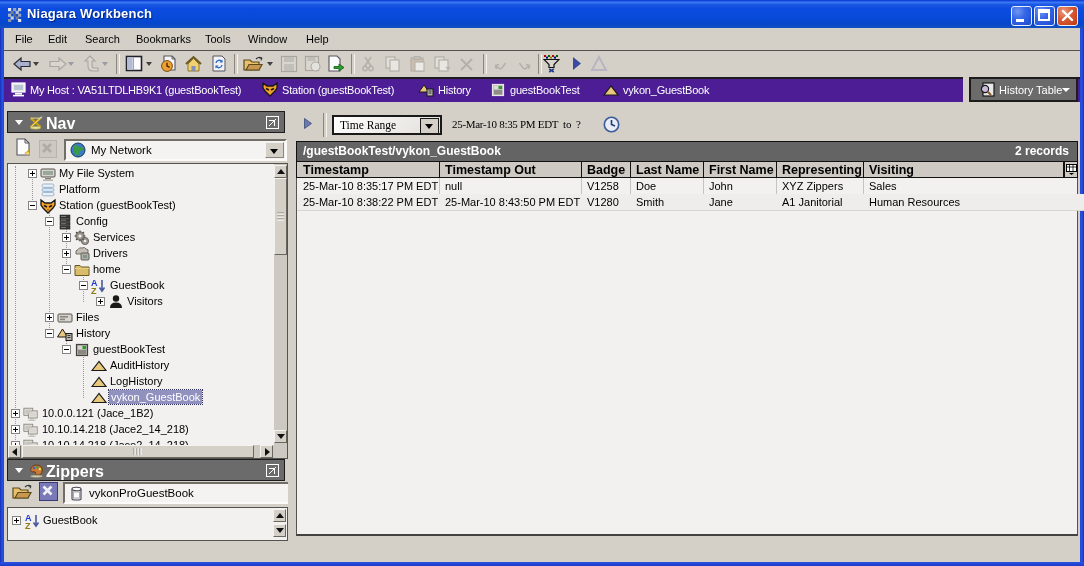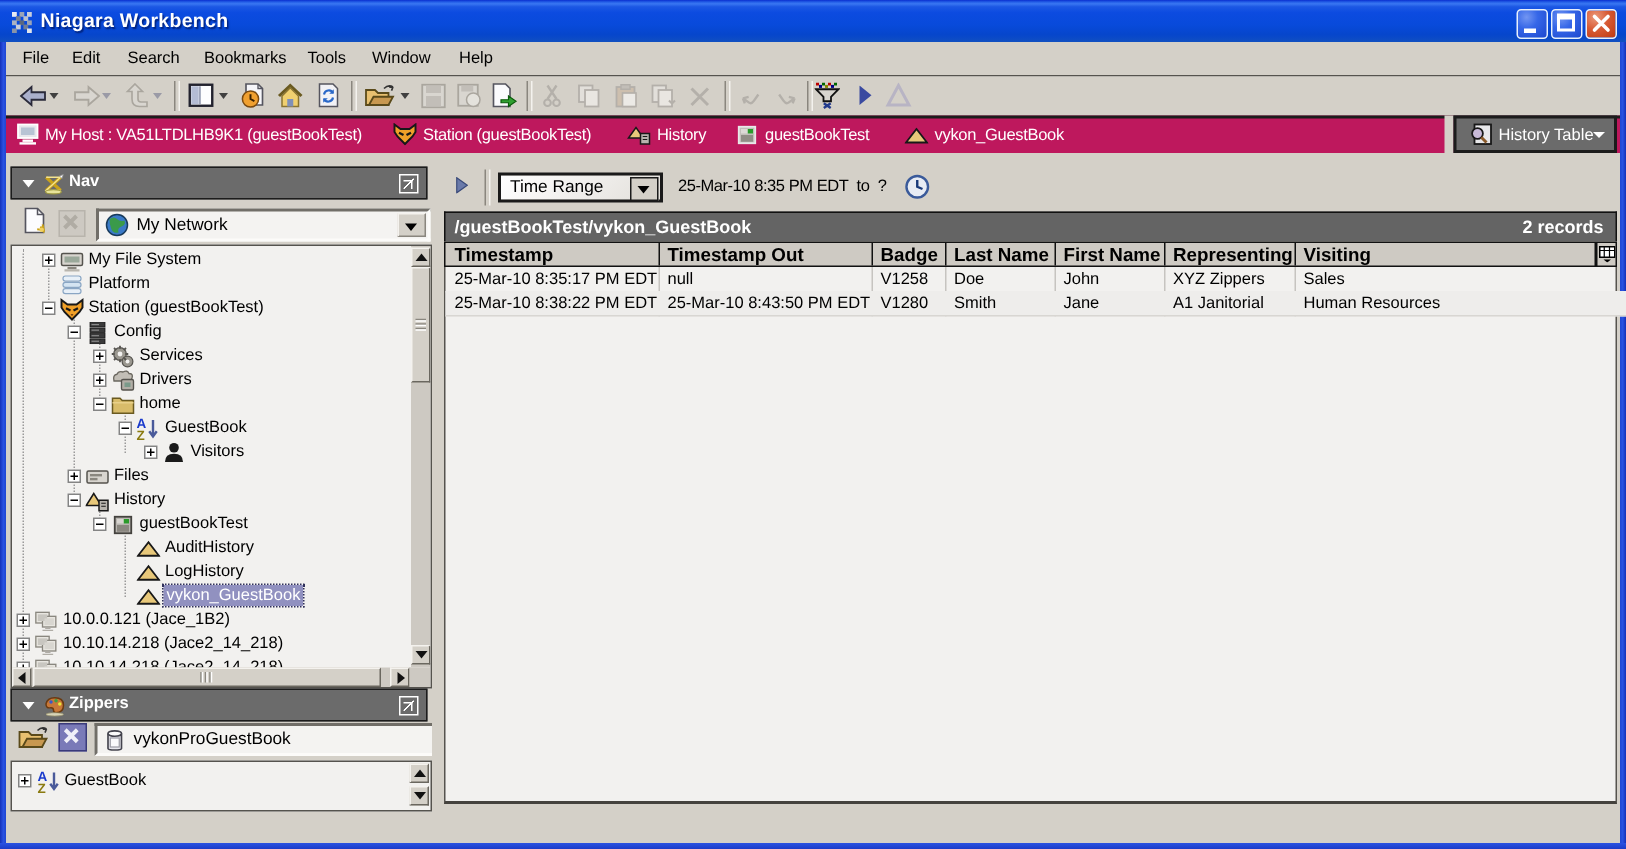--- a/index.html
+++ b/index.html
@@ -25,31 +25,31 @@
 #menubar span{position:absolute;top:5px;font-size:11px;color:#000;}
 
 #toolbar{left:4px;top:51px;width:1076px;height:26px;background:#d4d0c8;}
 .tsep{position:absolute;top:3px;width:2px;height:20px;
  border-left:1px solid #8a867e;border-right:1px solid #f4f2ee;}
 .ticon{position:absolute;top:4px;}
 .tdd{position:absolute;top:11px;width:0;height:0;border-left:3px solid transparent;
  border-right:3px solid transparent;border-top:4px solid #404040;}
 .tddg{border-top-color:#9a9aa6;}
 
-#pathbar{left:4px;top:77px;width:1076px;height:33px;background:#be185d;
+#pathbar{left:4px;top:77px;width:1076px;height:33px;background:#4c1d95;
  border-top:2px solid #1c1c1c;border-bottom:2px solid #1c1c1c;box-sizing:border-box;}
 #pathbar .bc{position:absolute;top:5px;font-size:11px;color:#fff;letter-spacing:-0.2px;}
 #histbox{left:969px;top:77px;width:109px;height:25px;background:#6b6b6b;
  border:2px solid #1c1c1c;box-sizing:border-box;}
 #histsep{left:963px;top:77px;width:6px;height:25px;background:#d4d0c8;}
 
 #leftpanel{left:4px;top:102px;width:284px;height:440px;background:#d4d0c8;}
 .phead{position:absolute;left:3px;width:278px;height:22px;box-sizing:border-box;
  border:1px solid #1c1c1c;background:#6b6b6b;}
-.phead .cap{position:absolute;left:38px;top:3px;font-weight:bold;font-size:11px;color:#fff;}
+.phead .cap{position:absolute;left:38px;top:3px;font-weight:bold;font-size:16px;color:#fff;}
 .popout{position:absolute;right:5px;top:4px;width:13px;height:13px;border:1.5px solid #fff;
  background:#6b6b6b;box-sizing:border-box;}
 .popout:after{content:"";position:absolute;left:2px;top:3px;width:5px;height:5px;
  border-top:1.5px solid #fff;border-right:1.5px solid #fff;}
 .popout:before{content:"";position:absolute;left:2px;top:2px;width:7px;height:7px;
  background:linear-gradient(135deg,transparent 44%,#fff 44%,#fff 56%,transparent 56%);}
 .ptri{position:absolute;left:7px;top:8px;width:0;height:0;border-left:4px solid transparent;
  border-right:4px solid transparent;border-top:5px solid #fff;}
 .combo{position:absolute;background:#f4f3f1;box-sizing:border-box;
  border-top:2px solid #716e68;border-left:2px solid #716e68;
@@ -75,21 +75,21 @@
 .sbup:after{border-left:4px solid transparent;border-right:4px solid transparent;border-bottom:5px solid #111;}
 .sbdn:after{border-left:4px solid transparent;border-right:4px solid transparent;border-top:5px solid #111;}
 .sblt:after{border-top:4px solid transparent;border-bottom:4px solid transparent;border-right:5px solid #111;left:3px;top:2px;}
 .sbrt:after{border-top:4px solid transparent;border-bottom:4px solid transparent;border-left:5px solid #111;left:4px;top:2px;}
 .sbthumb{position:absolute;background:#d4d0c8;border:1px solid #f4f2ee;
  border-right-color:#6a675f;border-bottom-color:#6a675f;box-sizing:border-box;}
 
 #splitter{left:288px;top:102px;width:8px;height:440px;background:#d4d0c8;}
 
 #content{left:296px;top:102px;width:784px;height:440px;background:#d4d0c8;}
-#timebar{position:absolute;left:0;top:0;width:784px;height:36px;}
+#timebar{position:absolute;left:0;top:0;width:784px;height:36px;font-family:Liberation Serif, serif;}
 #tabletitle{position:absolute;left:0px;top:39px;width:782px;height:20px;background:#646464;
  border:1px solid #111;border-bottom:none;box-sizing:border-box;color:#fff;font-weight:bold;font-size:12px;}
 #thead{position:absolute;left:0px;top:59px;width:768px;height:17px;background:#cecac3;
  border:1px solid #111;box-sizing:border-box;}
 #thead .hc{position:absolute;top:1px;font-weight:bold;font-size:12.5px;color:#000;white-space:nowrap;}
 #thead .hsep{position:absolute;top:0;width:1px;height:15px;background:#111;}
 #tcolbtn{position:absolute;left:768px;top:59px;width:14px;height:17px;background:#cecac3;
  border:1px solid #111;box-sizing:border-box;}
 #tbody{position:absolute;left:0px;top:76px;width:782px;height:358px;background:#f2f1ef;
  border:1px solid #55534e;border-top:none;border-bottom:2px solid #44423e;box-sizing:border-box;}

